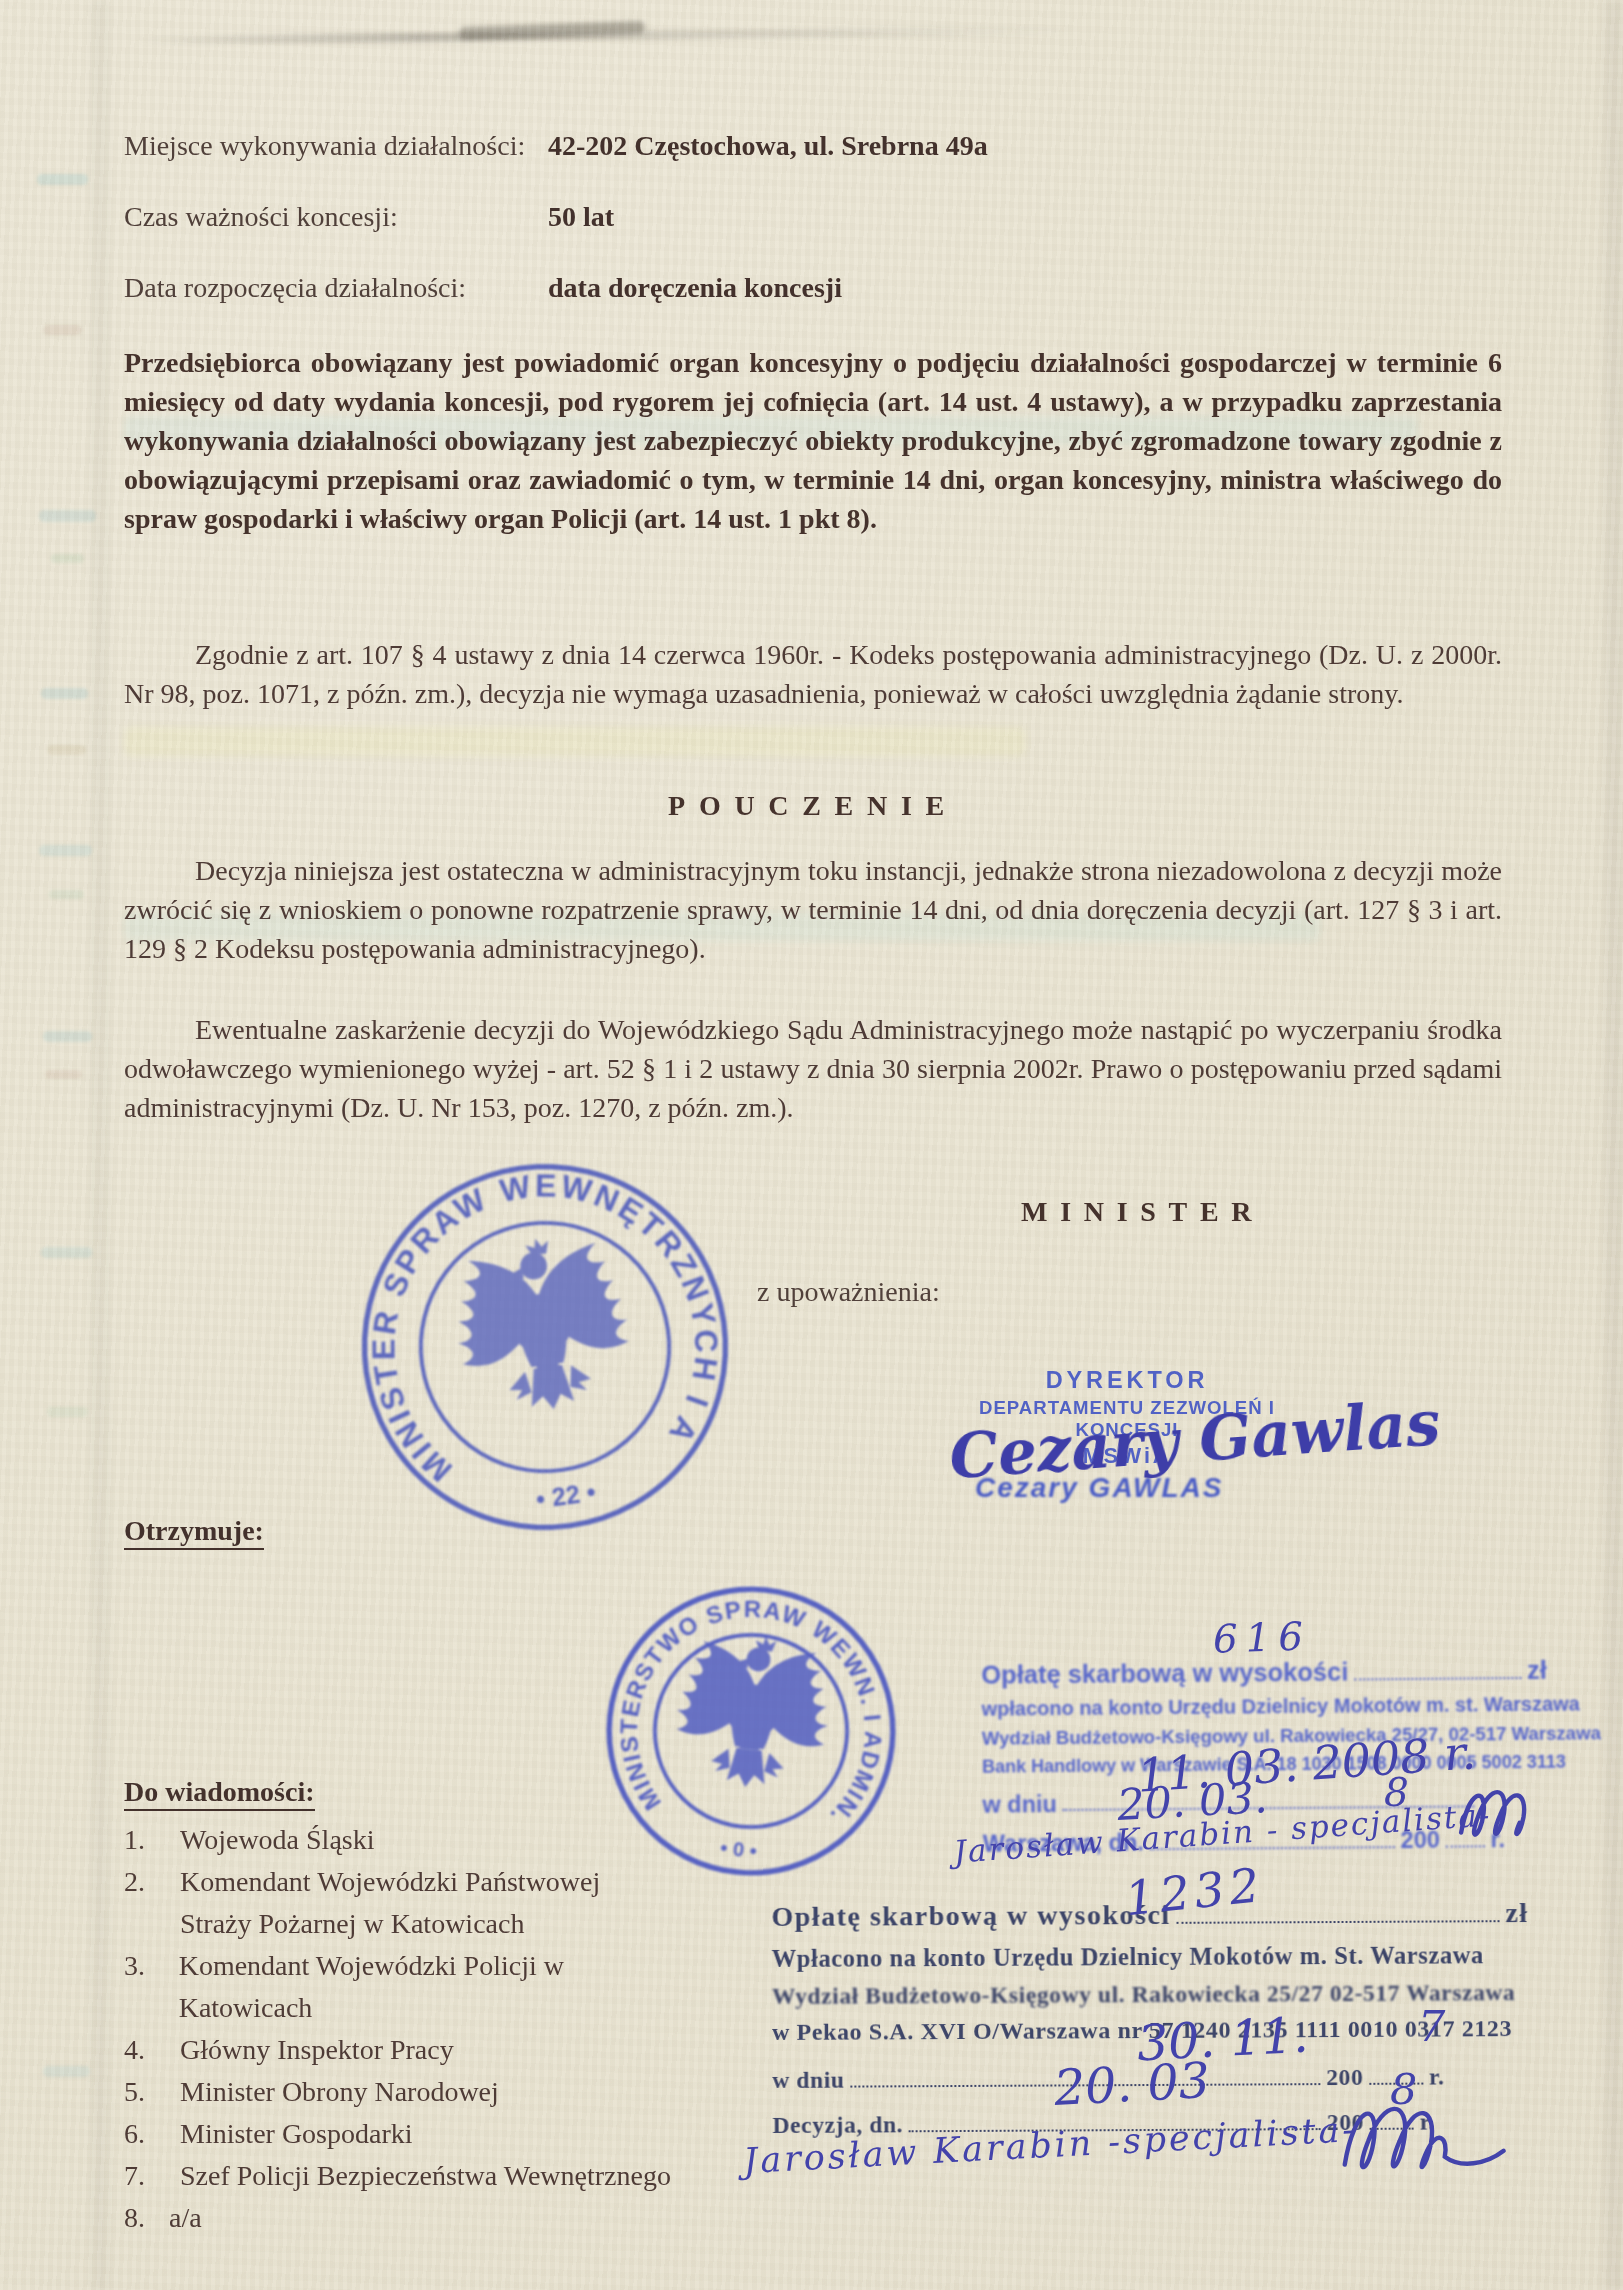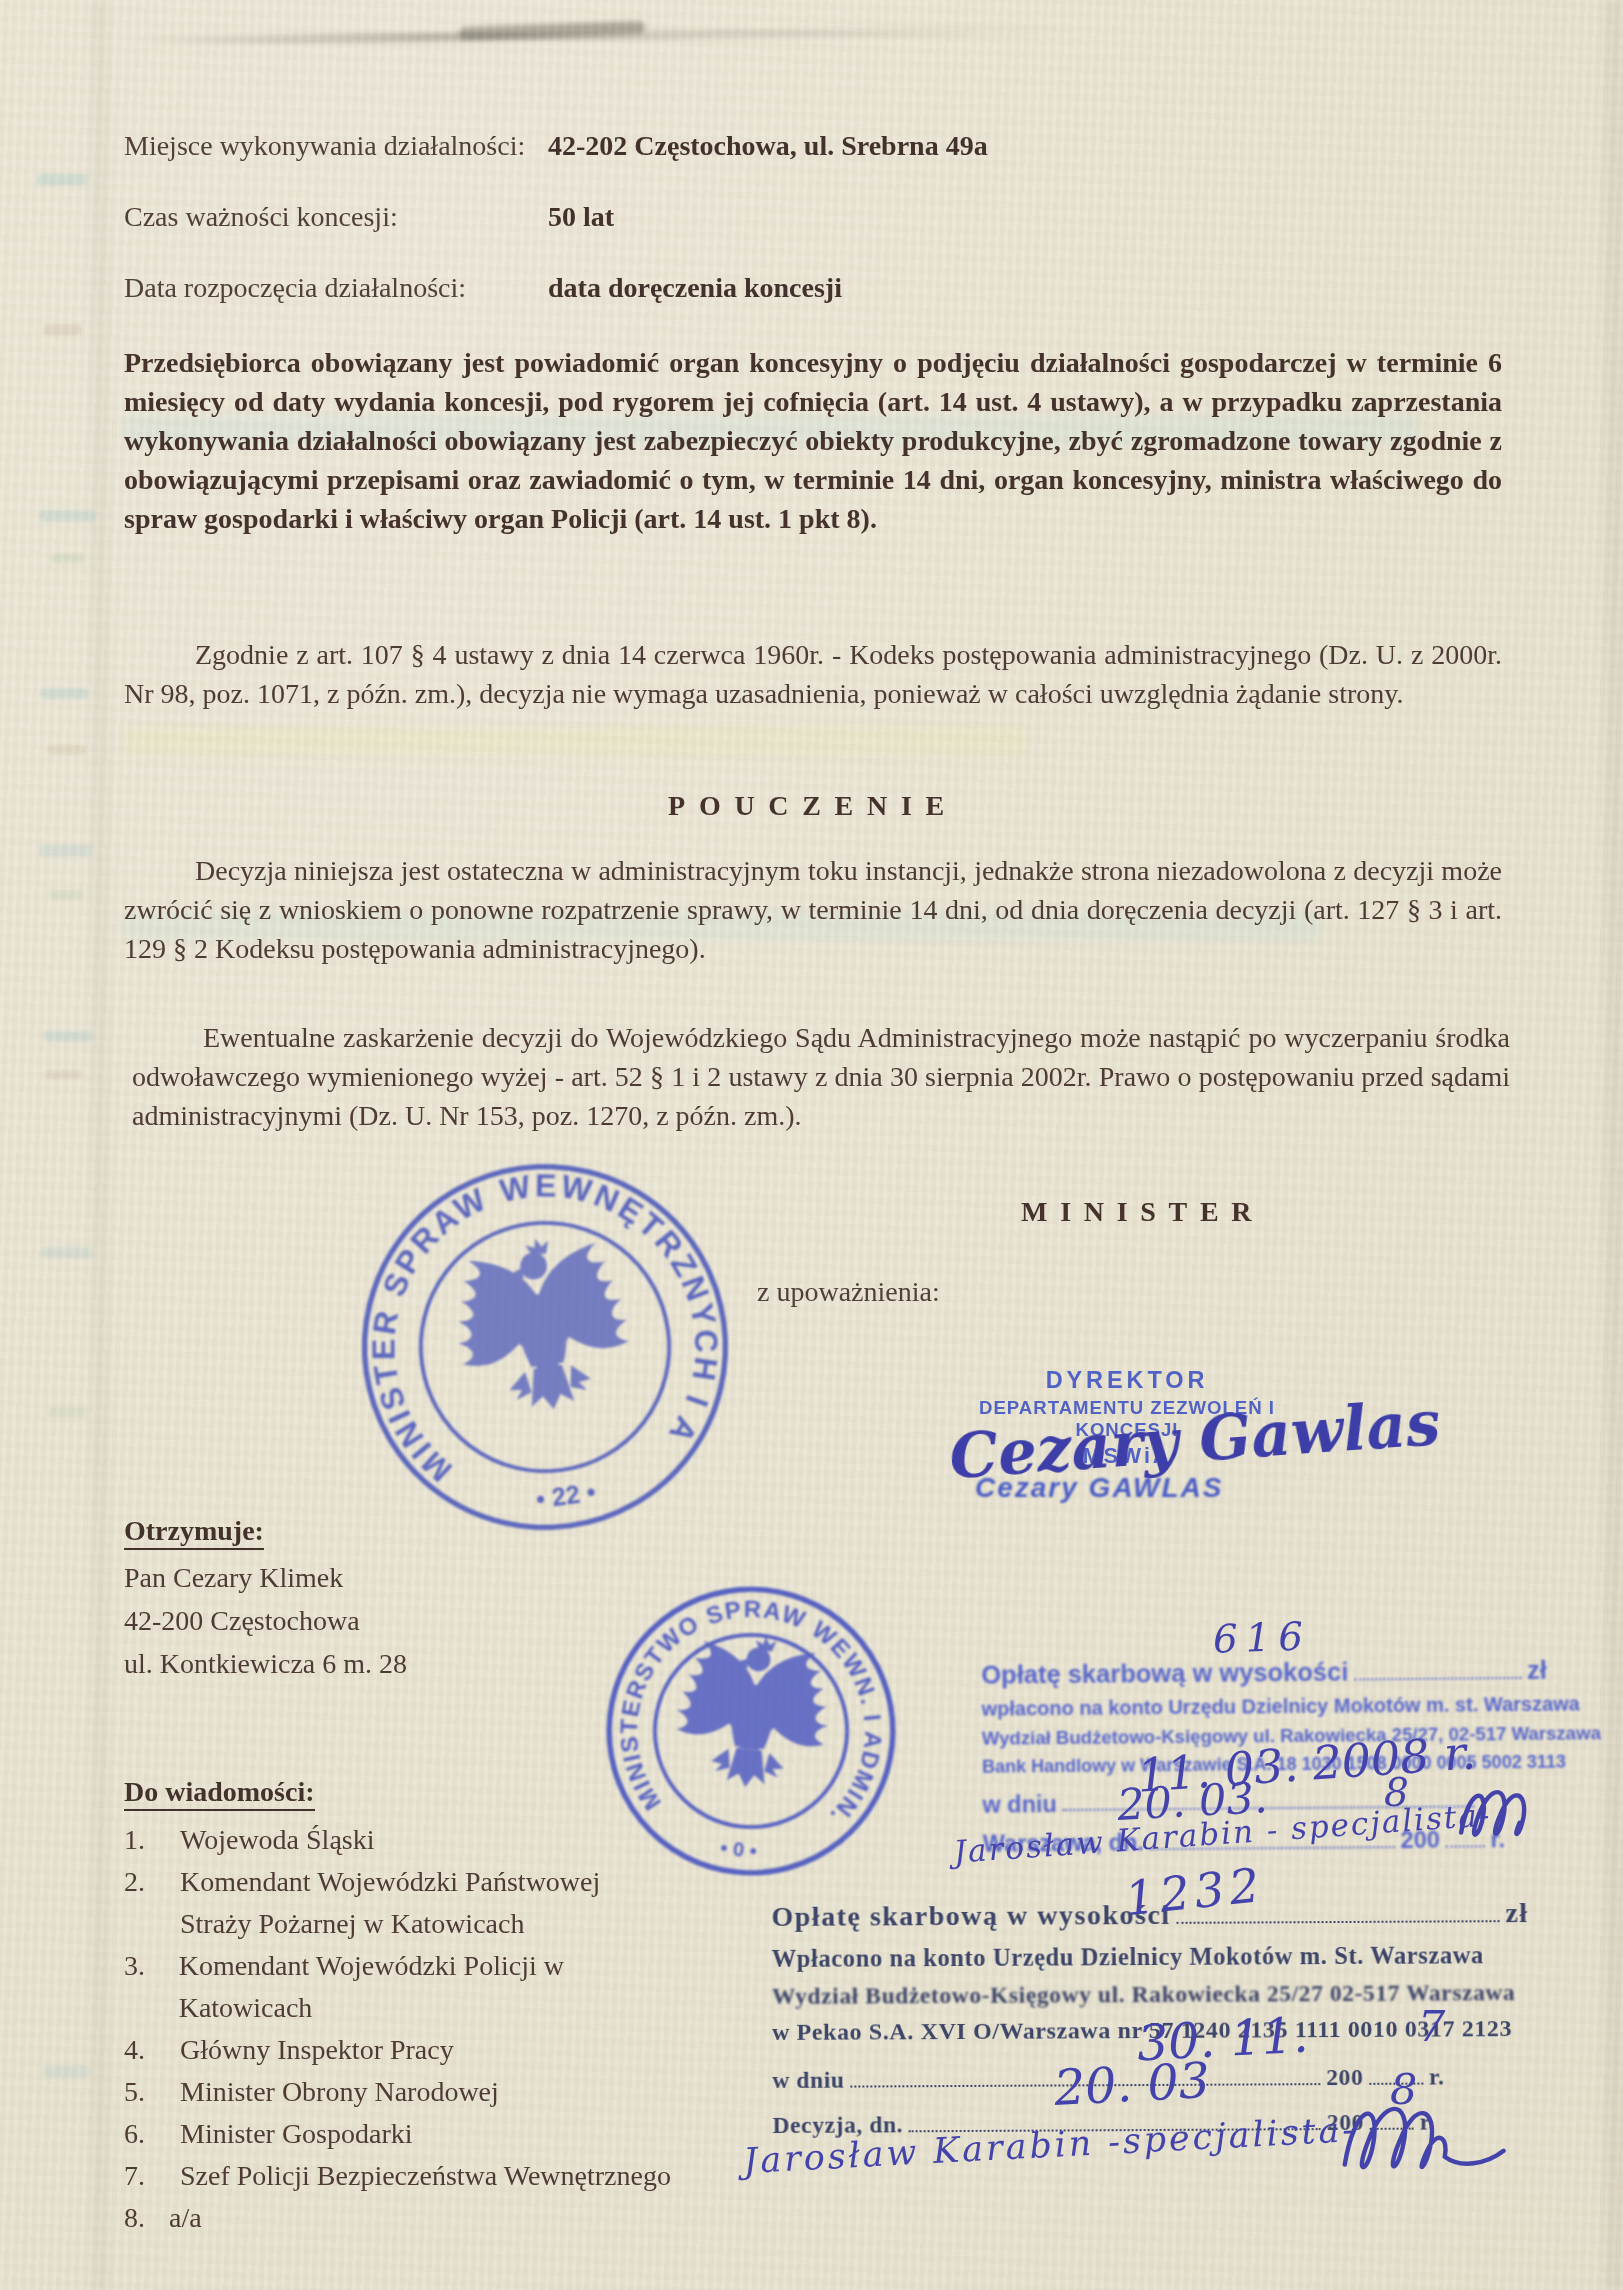--- a/index.html
+++ b/index.html
@@ -110,21 +110,21 @@
   </div>
   <div class="abs" style="left:124px;top:272px;">
     <span class="field-label">Data rozpoczęcia działalności:</span><span class="field-value">data doręczenia koncesji</span>
   </div>
 
   <p class="abs para boldp" style="left:124px;top:343px;margin:0;">Przedsiębiorca obowiązany jest powiadomić organ koncesyjny o podjęciu działalności gospodarczej w terminie 6 miesięcy od daty wydania koncesji, pod rygorem jej cofnięcia (art. 14 ust. 4 ustawy), a w przypadku zaprzestania wykonywania działalności obowiązany jest zabezpieczyć obiekty produkcyjne, zbyć zgromadzone towary zgodnie z obowiązującymi przepisami oraz zawiadomić o tym, w terminie 14 dni, organ koncesyjny, ministra właściwego do spraw gospodarki i właściwy organ Policji (art. 14 ust. 1 pkt 8).</p>
   <p class="abs para indent" style="left:124px;top:635px;margin:0;">Zgodnie z art. 107 § 4 ustawy z dnia 14 czerwca 1960r. - Kodeks postępowania administracyjnego (Dz. U. z 2000r. Nr 98, poz. 1071, z późn. zm.), decyzja nie wymaga uzasadnienia, ponieważ w całości uwzględnia żądanie strony.</p>
 
   <div class="abs h-center" style="left:124px;top:790px;">POUCZENIE</div>
   <p class="abs para indent" style="left:124px;top:851px;margin:0;">Decyzja niniejsza jest ostateczna w administracyjnym toku instancji, jednakże strona niezadowolona z decyzji może zwrócić się z wnioskiem o ponowne rozpatrzenie sprawy, w terminie 14 dni, od dnia doręczenia decyzji (art. 127 § 3 i art. 129 § 2 Kodeksu postępowania administracyjnego).</p>
-  <p class="abs para indent" style="left:124px;top:1010px;margin:8px;">Ewentualne zaskarżenie decyzji do Wojewódzkiego Sądu Administracyjnego może nastąpić po wyczerpaniu środka odwoławczego wymienionego wyżej - art. 52 § 1 i 2 ustawy z dnia 30 sierpnia 2002r. Prawo o postępowaniu przed sądami administracyjnymi (Dz. U. Nr 153, poz. 1270, z późn. zm.).</p>
+  <p class="abs para indent" style="left:124px;top:1010px;margin:0;">Ewentualne zaskarżenie decyzji do Wojewódzkiego Sądu Administracyjnego może nastąpić po wyczerpaniu środka odwoławczego wymienionego wyżej - art. 52 § 1 i 2 ustawy z dnia 30 sierpnia 2002r. Prawo o postępowaniu przed sądami administracyjnymi (Dz. U. Nr 153, poz. 1270, z późn. zm.).</p>
 
   <div class="abs h-minister" style="left:1021px;top:1196px;">MINISTER</div>
   <div class="abs z-upow" style="left:757px;top:1276px;">z upoważnienia:</div>
 
   <div class="seal" style="left:351px;top:1153px;width:388px;height:388px;transform:rotate(-8deg);">
     <svg viewBox="0 0 400 400" width="388" height="388">
       <defs>
         <path id="ringPathL" d="M 90.4 309.6 A 155 155 0 1 1 309.6 309.6"></path>
         <g id="eagle">
           <path d="M200,148 C188,118 162,102 128,96 C146,110 142,120 120,118 C138,133 133,142 114,140 C133,155 127,164 108,162 C128,176 122,186 104,186 C126,196 121,206 106,210 C134,220 152,212 172,196 C180,206 186,214 188,226 L212,226 C214,214 220,206 228,196 C248,212 266,220 294,210 C279,206 274,196 296,186 C278,186 272,176 292,162 C273,164 267,155 286,140 C267,142 262,133 280,118 C258,120 254,110 272,96 C238,102 212,118 200,148 Z"></path>
@@ -150,25 +150,20 @@
   <div class="abs dstamp" style="left:931px;top:1357px;margin-top:10px;">
     <div class="l1">DYREKTOR</div>
     <div class="l2">DEPARTAMENTU ZEZWOLEŃ I KONCESJI</div>
     <div class="l3">MSWiA</div>
   </div>
   <div class="abs sig-script" style="left:949px;top:1404px;">Cezary Gawlas</div>
   <div class="abs sig-print" style="left:975px;top:1472px;">Cezary GAWLAS</div>
 
   <div class="abs" style="left:124px;top:1515px;">
     <span class="u-head">Otrzymuje:</span>
-    <div class="plain-lines" style="margin-top:5.9px;">
-      <div>Pan Cezary Klimek</div>
-      <div>42-200 Częstochowa</div>
-      <div>ul. Kontkiewicza 6 m. 28</div>
-    </div>
   </div>
 
   <div class="seal" style="left:596px;top:1576px;width:310px;height:310px;transform:rotate(6deg);">
     <svg viewBox="0 0 400 400" width="310" height="310">
       <defs>
         <path id="ringPathS" d="M 96 304 A 147 147 0 1 1 304 304"></path>
       </defs>
       <circle cx="200" cy="200" r="183" fill="none" stroke="#4350c0" stroke-width="7"></circle>
       <circle cx="200" cy="200" r="124" fill="none" stroke="#4350c0" stroke-width="5"></circle>
       <text font-family="Liberation Sans, sans-serif" font-size="31" font-weight="bold" fill="#4350c0" letter-spacing="2">

